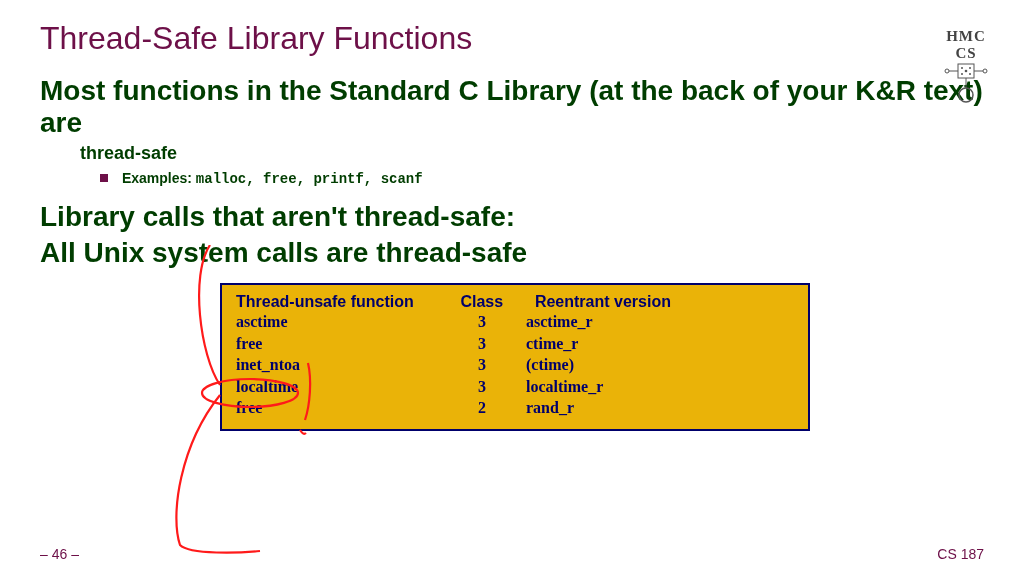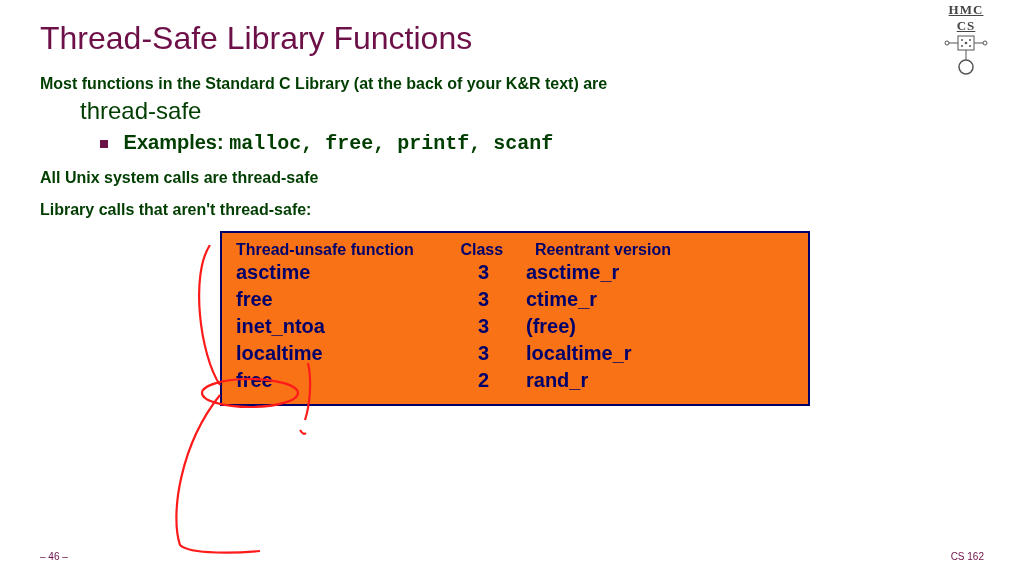--- a/index.html
+++ b/index.html
@@ -19,97 +19,96 @@
     height: 100%;
   }
   .title {
     color: #6d1048;
     font-size: 32px;
     font-weight: normal;
     margin: 0 0 18px 0;
   }
   .point {
     color: #003d00;
-    font-size: 16px;
+    font-size: 28px;
     font-weight: bold;
     margin: 0 0 4px 0;
     padding-left: 0;
   }
   .point-cont {
     color: #003d00;
-    font-size: 24px;
-    font-weight: normal;
+    font-size: 18px;
+    font-weight: bold;
     padding-left: 40px;
     margin: 0 0 6px 0;
   }
   .sub {
     margin: 2px 0 14px 60px;
-    font-size: 20px;
+    font-size: 14px;
     font-weight: bold;
     color: #003d00;
   }
   .bullet {
     display: inline-block;
     width: 8px; height: 8px;
     background: #6d1048;
     margin-right: 10px;
     vertical-align: 1px;
   }
   .mono {
     font-family: "Courier New", monospace;
     color: #003d00;
     font-weight: bold;
   }
   .tablebox {
     margin: 12px 0 0 180px;
     width: 590px;
-    background: #f97316;
+    background: #eab308;
     border: 2px solid #00006b;
     padding: 8px 14px 10px 14px;
     box-sizing: border-box;
   }
   .th {
     color: #00006b;
     font-weight: bold;
     font-size: 16px;
     display: inline-block;
   }
   .th1 { width: 220px; }
   .th2 { width: 70px; }
   .th3 { width: 200px; }
   .row {
-    font-family: Liberation Sans, sans-serif;
+    font-family: Liberation Serif, serif;
     color: #00006b;
     font-weight: bold;
-    font-size: 20px;
+    font-size: 16px;
     line-height: 1.35;
   }
   .c1 { display: inline-block; width: 220px; }
   .c2 { display: inline-block; width: 70px; text-align: left; padding-left: 22px; box-sizing: border-box; }
   .c3 { display: inline-block; width: 200px; }
   .footer {
     position: absolute;
     bottom: 14px;
     left: 40px;
     right: 40px;
-    font-size: 10px;
+    font-size: 14px;
     color: #6d1048;
   }
   .footer .pg { float: left; }
   .footer .course { float: right; }
   .logo {
     position: absolute;
-    top: 2px;
+    top: 28px;
     right: 30px;
     width: 56px;
     height: 56px;
-    font-size: 13px;
+    font-size: 15px;
     text-align: center;
     color: #444;
-    text-decoration: underline;
   }
   .logo .txt { font-family: serif; letter-spacing: 1px; font-weight: bold; }
   .logo svg { display: block; margin: 0 auto; }
   .annot {
     position: absolute;
     pointer-events: none;
   }
 </style>
 </head>
 <body>
@@ -119,32 +118,32 @@
 
   <div class="point">Most functions in the Standard C Library (at the back of your K&amp;R text) are</div>
   <div class="point-cont">thread-safe</div>
 
   <div class="sub">
     <span class="bullet"></span>
     <span>Examples:</span>
     <span class="mono">malloc, free, printf, scanf</span>
   </div>
 
+  <div class="point">Library calls that aren't thread-safe:</div>
   <div class="point" style="margin-bottom:14px">All Unix system calls are thread-safe</div>
-  <div class="point">Library calls that aren't thread-safe:</div>
 
   <div class="tablebox">
     <div>
       <span class="th th1">Thread-unsafe function</span>
       <span class="th th2">Class</span>
       <span class="th th3">Reentrant version</span>
     </div>
     <div class="row"><span class="c1">asctime</span><span class="c2">3</span><span class="c3">asctime_r</span></div>
     <div class="row"><span class="c1">free</span><span class="c2">3</span><span class="c3">ctime_r</span></div>
-    <div class="row"><span class="c1">inet_ntoa</span><span class="c2">3</span><span class="c3">(free)</span></div>
+    <div class="row"><span class="c1">inet_ntoa</span><span class="c2">3</span><span class="c3">(ctime)</span></div>
     <div class="row"><span class="c1">localtime</span><span class="c2">3</span><span class="c3">localtime_r</span></div>
     <div class="row"><span class="c1">free</span><span class="c2">2</span><span class="c3">rand_r</span></div>
   </div>
 </div>
 
 <div class="logo">
   <div class="txt">HMC CS</div>
   <svg width="46" height="42" viewBox="0 0 46 42">
     <rect x="15" y="2" width="16" height="14" fill="none" stroke="#555" stroke-width="1"></rect>
     <circle cx="19" cy="6" r="1" fill="#555"></circle>
@@ -164,14 +163,14 @@
 <svg class="annot" style="left:150px; top:245px;" width="240" height="320">
   <path d="M 60 0 C 40 30, 50 110, 70 140" stroke="#ff1a1a" stroke-width="2.2" fill="none"></path>
   <ellipse cx="100" cy="148" rx="48" ry="14" stroke="#ff1a1a" stroke-width="2.2" fill="none"></ellipse>
   <path d="M 158 118 C 162 135, 160 160, 155 175" stroke="#ff1a1a" stroke-width="2.2" fill="none"></path>
   <path d="M 150 185 C 152 188, 154 190, 156 188" stroke="#ff1a1a" stroke-width="2.2" fill="none"></path>
   <path d="M 70 150 C 30 200, 20 270, 30 300 C 40 310, 90 308, 110 306" stroke="#ff1a1a" stroke-width="2.2" fill="none"></path>
 </svg>
 
 <div class="footer">
   <span class="pg">– 46 –</span>
-  <span class="course">CS 162</span>
+  <span class="course">CS 187</span>
 </div>
 
 </body></html>

